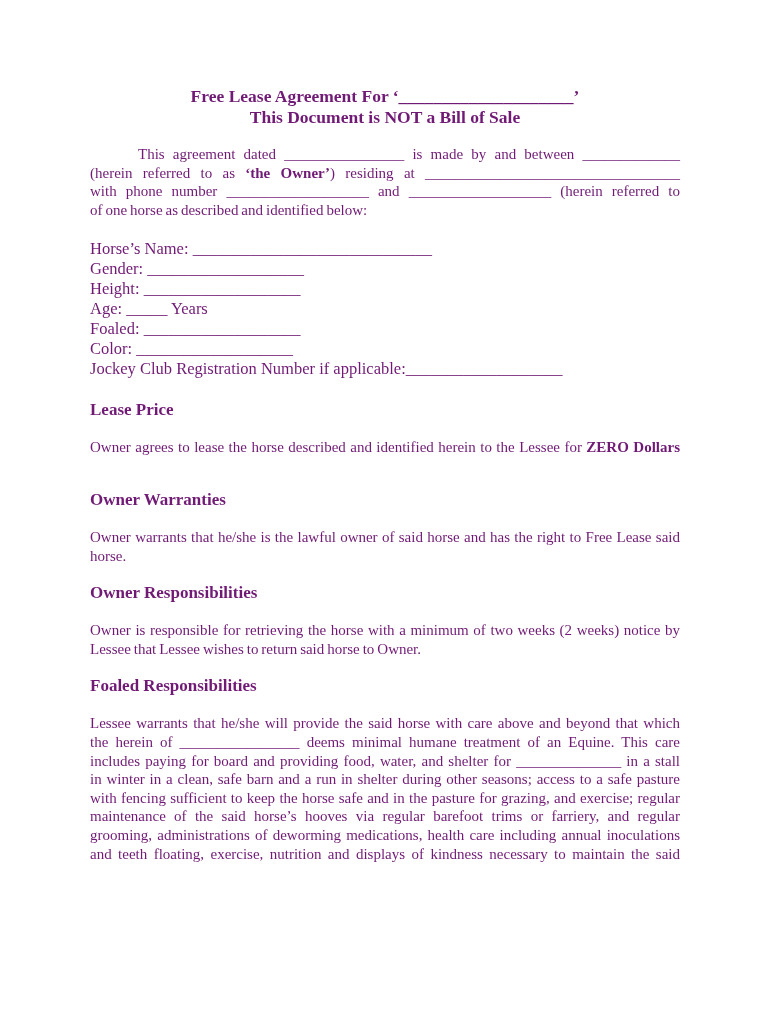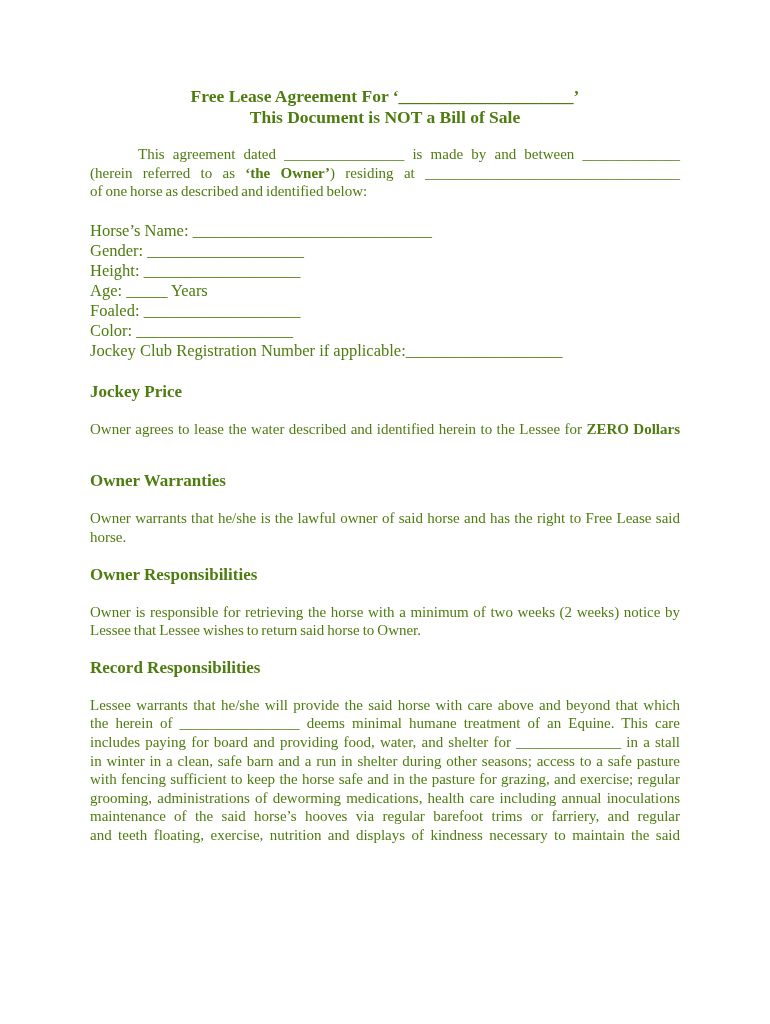--- a/index.html
+++ b/index.html
@@ -1,21 +1,21 @@
 <!DOCTYPE html>
 <html><head>
 <meta charset="utf-8">
 <style>
   * { margin: 0; padding: 0; box-sizing: border-box; }
   html, body { background: #ffffff; }
   .page {
     width: 770px;
     height: 876px;
     background: #ffffff;
-    color: #4d7c0f;
+    color: #701a75;
     font-family: "Liberation Serif", "DejaVu Serif", serif;
     position: relative;
     padding: 86px 90px 0 90px;
     overflow: hidden;
   }
   .line {
     font-size: 15px;
     line-height: 18.6px;
     word-spacing: -0.8px;
     white-space: normal;
@@ -66,65 +66,66 @@
 <div class="page">
 
   <div class="title-block">
       <div class="line center"><span class="bold">Free Lease Agreement For ‘</span><span class="bold">____________________</span><span class="bold">’</span></div>
       <div class="line center"><span class="bold">This Document is NOT a Bill of Sale</span></div>
     </div>
 
   <div class="intro-block">
       <div class="line just ind"><span>This agreement dated </span><span>________________</span><span> is made by and between </span><span>_____________</span></div>
       <div class="line just"><span>(herein referred to as </span><span class="bold">‘the Owner’</span><span>) residing at </span><span>__________________________________</span></div>
+      <div class="line just"><span>with phone number </span><span>___________________</span><span> and </span><span>___________________</span><span> (herein referred to</span></div>
       <div class="line"><span>of one horse as described and identified below:</span></div>
     </div>
 
   <div class="horse-block">
       <div class="line"><span>Horse’s Name: </span><span>_____________________________</span></div>
       <div class="line"><span>Gender: </span><span>___________________</span></div>
       <div class="line"><span>Height: </span><span>___________________</span></div>
       <div class="line"><span>Age: </span><span>_____</span><span> Years</span></div>
       <div class="line"><span>Foaled: </span><span>___________________</span></div>
       <div class="line"><span>Color: </span><span>___________________</span></div>
       <div class="line"><span>Jockey Club Registration Number if applicable:</span><span>___________________</span></div>
     </div>
 
   <div class="section s0">
-    <div class="heading">Jockey Price</div>
+    <div class="heading">Lease Price</div>
     <div>
-        <div class="line just"><span>Owner agrees to lease the water described and identified herein to the Lessee for </span><span class="bold">ZERO Dollars</span></div>
+        <div class="line just"><span>Owner agrees to lease the horse described and identified herein to the Lessee for </span><span class="bold">ZERO Dollars</span></div>
       </div>
   </div>
 
   <div class="section s1">
     <div class="heading">Owner Warranties</div>
     <div>
         <div class="line just"><span>Owner warrants that he/she is the lawful owner of said horse and has the right to Free Lease said</span></div>
         <div class="line"><span>horse.</span></div>
       </div>
   </div>
 
   <div class="section s2">
     <div class="heading">Owner Responsibilities</div>
     <div>
         <div class="line just"><span>Owner is responsible for retrieving the horse with a minimum of two weeks (2 weeks) notice by</span></div>
         <div class="line"><span>Lessee that Lessee wishes to return said horse to Owner.</span></div>
       </div>
   </div>
 
   <div class="section s3">
-    <div class="heading">Record Responsibilities</div>
+    <div class="heading">Foaled Responsibilities</div>
     <div>
         <div class="line just"><span>Lessee warrants that he/she will provide the said horse with care above and beyond that which</span></div>
         <div class="line just"><span>the herein of </span><span>________________</span><span> deems minimal humane treatment of an Equine. This care</span></div>
         <div class="line just"><span>includes paying for board and providing food, water, and shelter for </span><span>______________</span><span> in a stall</span></div>
         <div class="line just"><span>in winter in a clean, safe barn and a run in shelter during other seasons; access to a safe pasture</span></div>
         <div class="line just"><span>with fencing sufficient to keep the horse safe and in the pasture for grazing, and exercise; regular</span></div>
+        <div class="line just"><span>maintenance of the said horse’s hooves via regular barefoot trims or farriery, and regular</span></div>
         <div class="line just"><span>grooming, administrations of deworming medications, health care including annual inoculations</span></div>
-        <div class="line just"><span>maintenance of the said horse’s hooves via regular barefoot trims or farriery, and regular</span></div>
         <div class="line just"><span>and teeth floating, exercise, nutrition and displays of kindness necessary to maintain the said</span></div>
       </div>
   </div>
 
   <div class="page-number">1</div>
 
 </div>
 
 </body></html>

